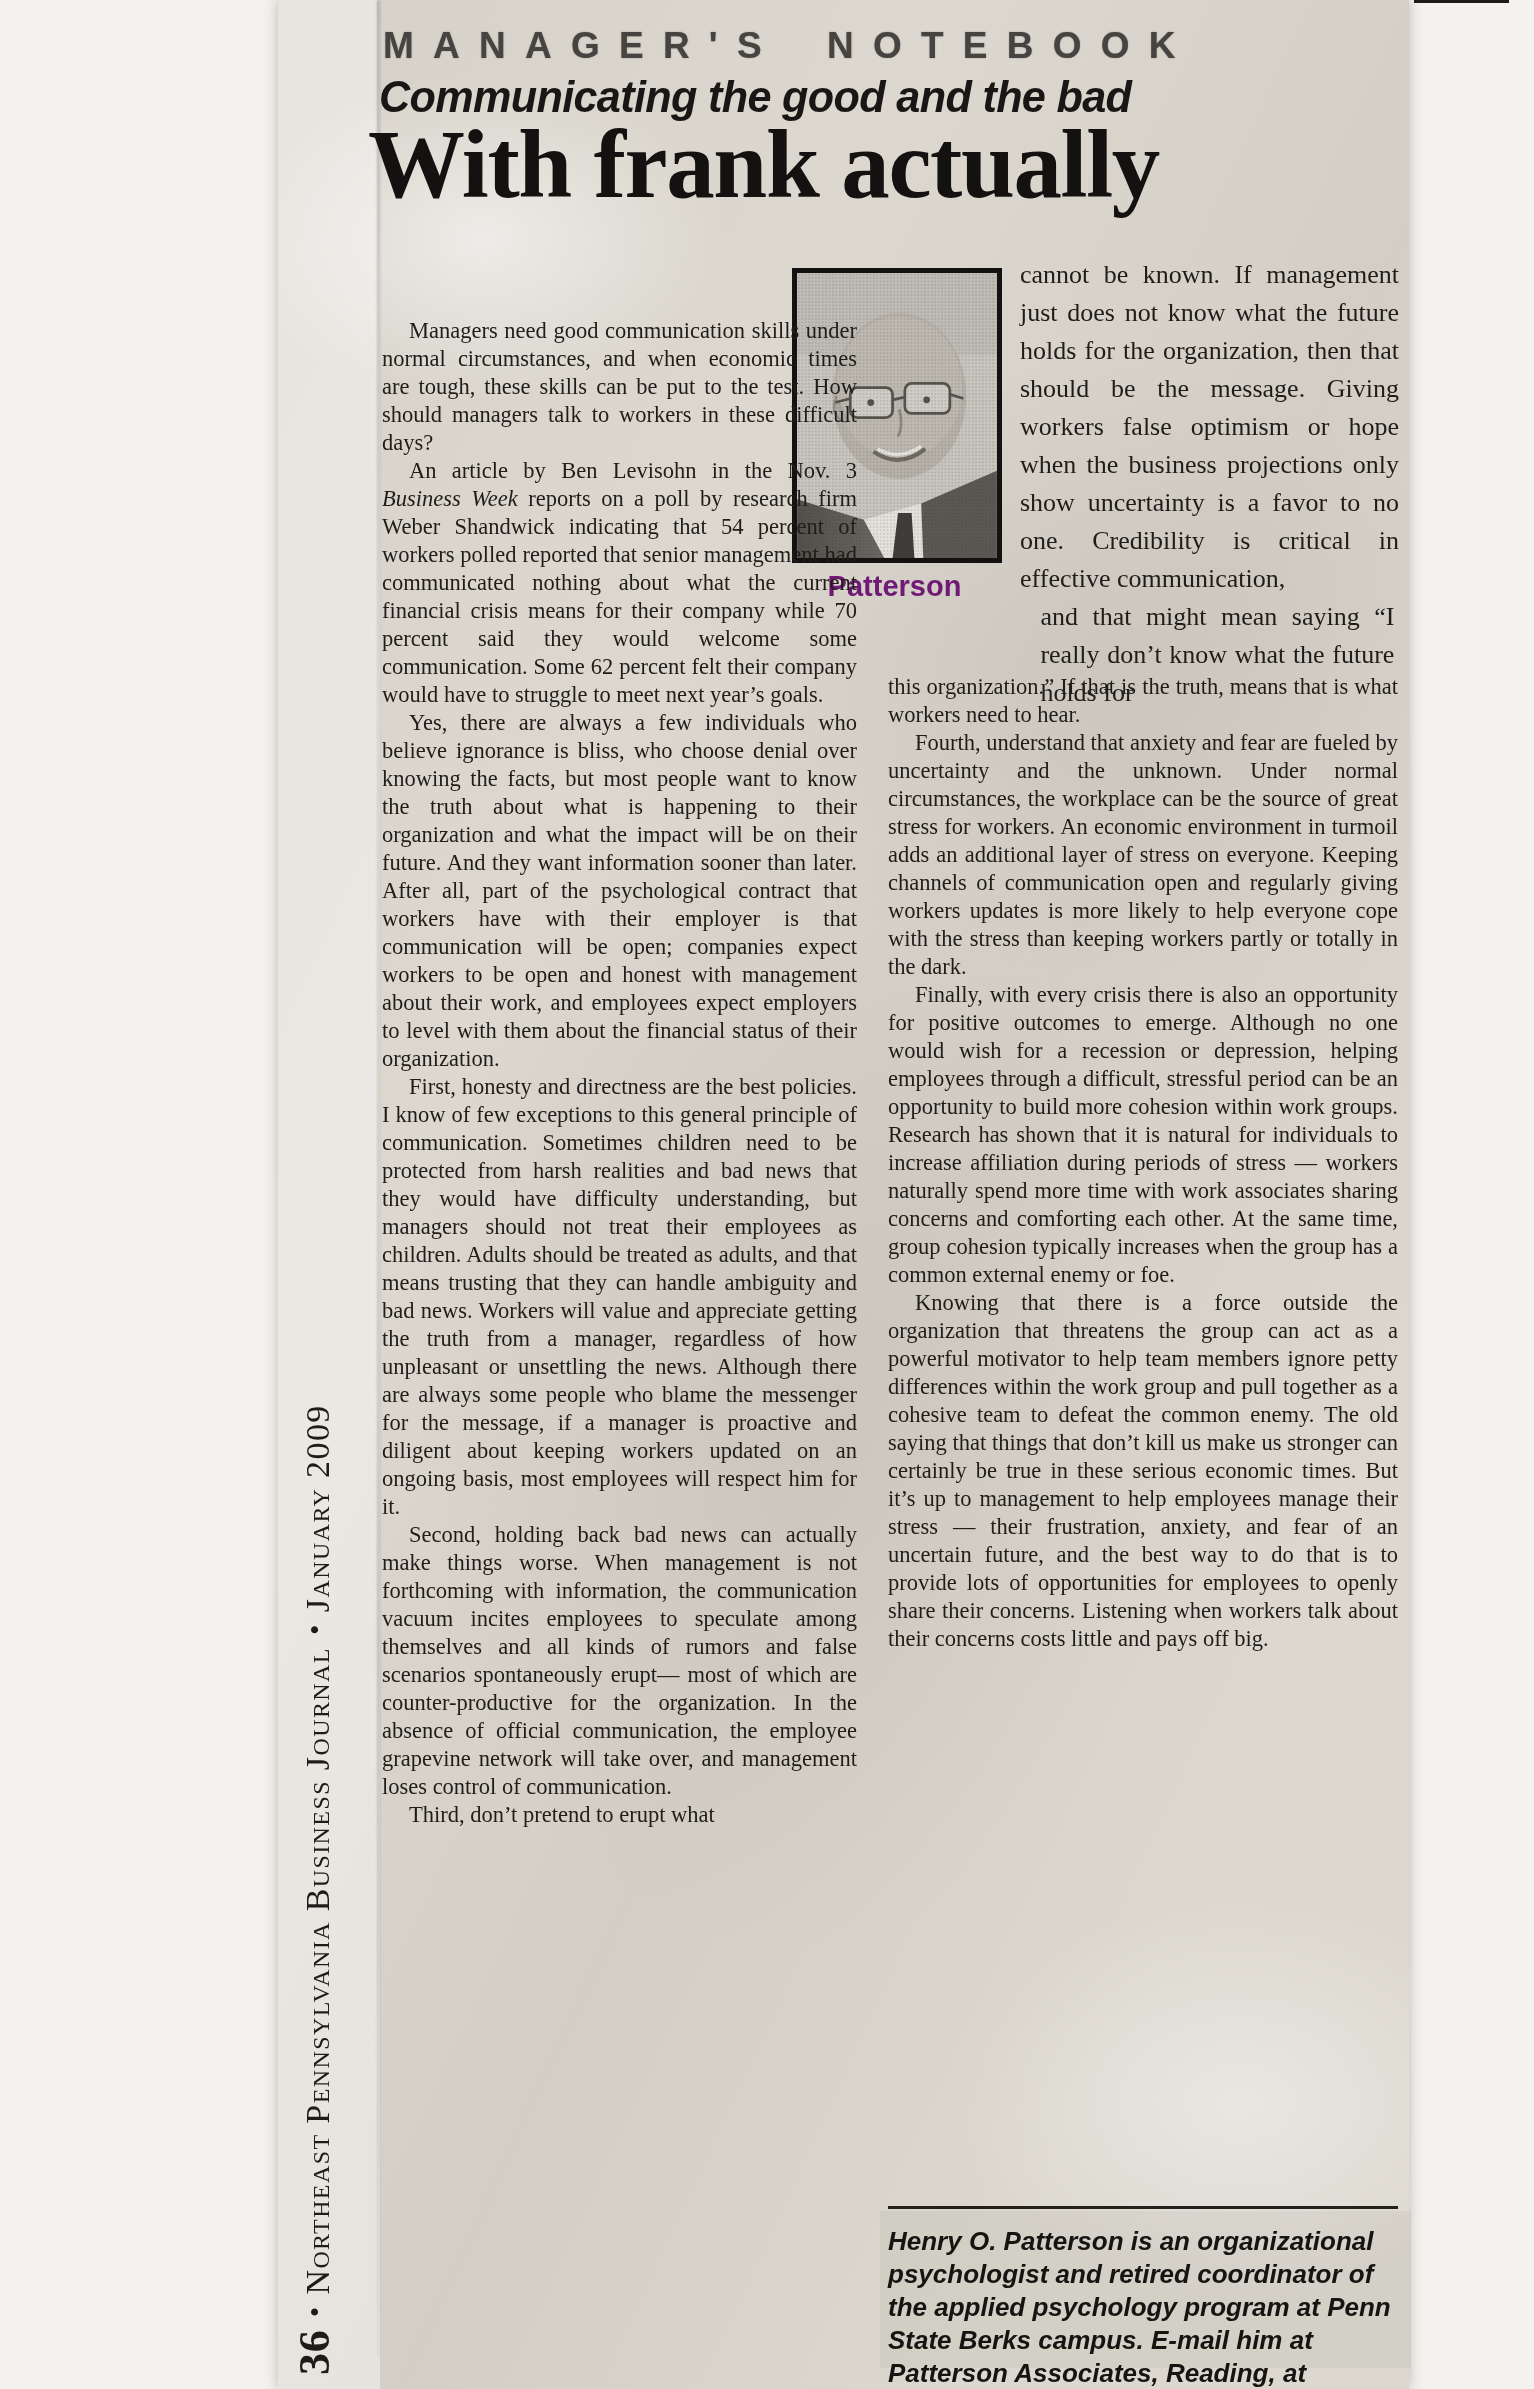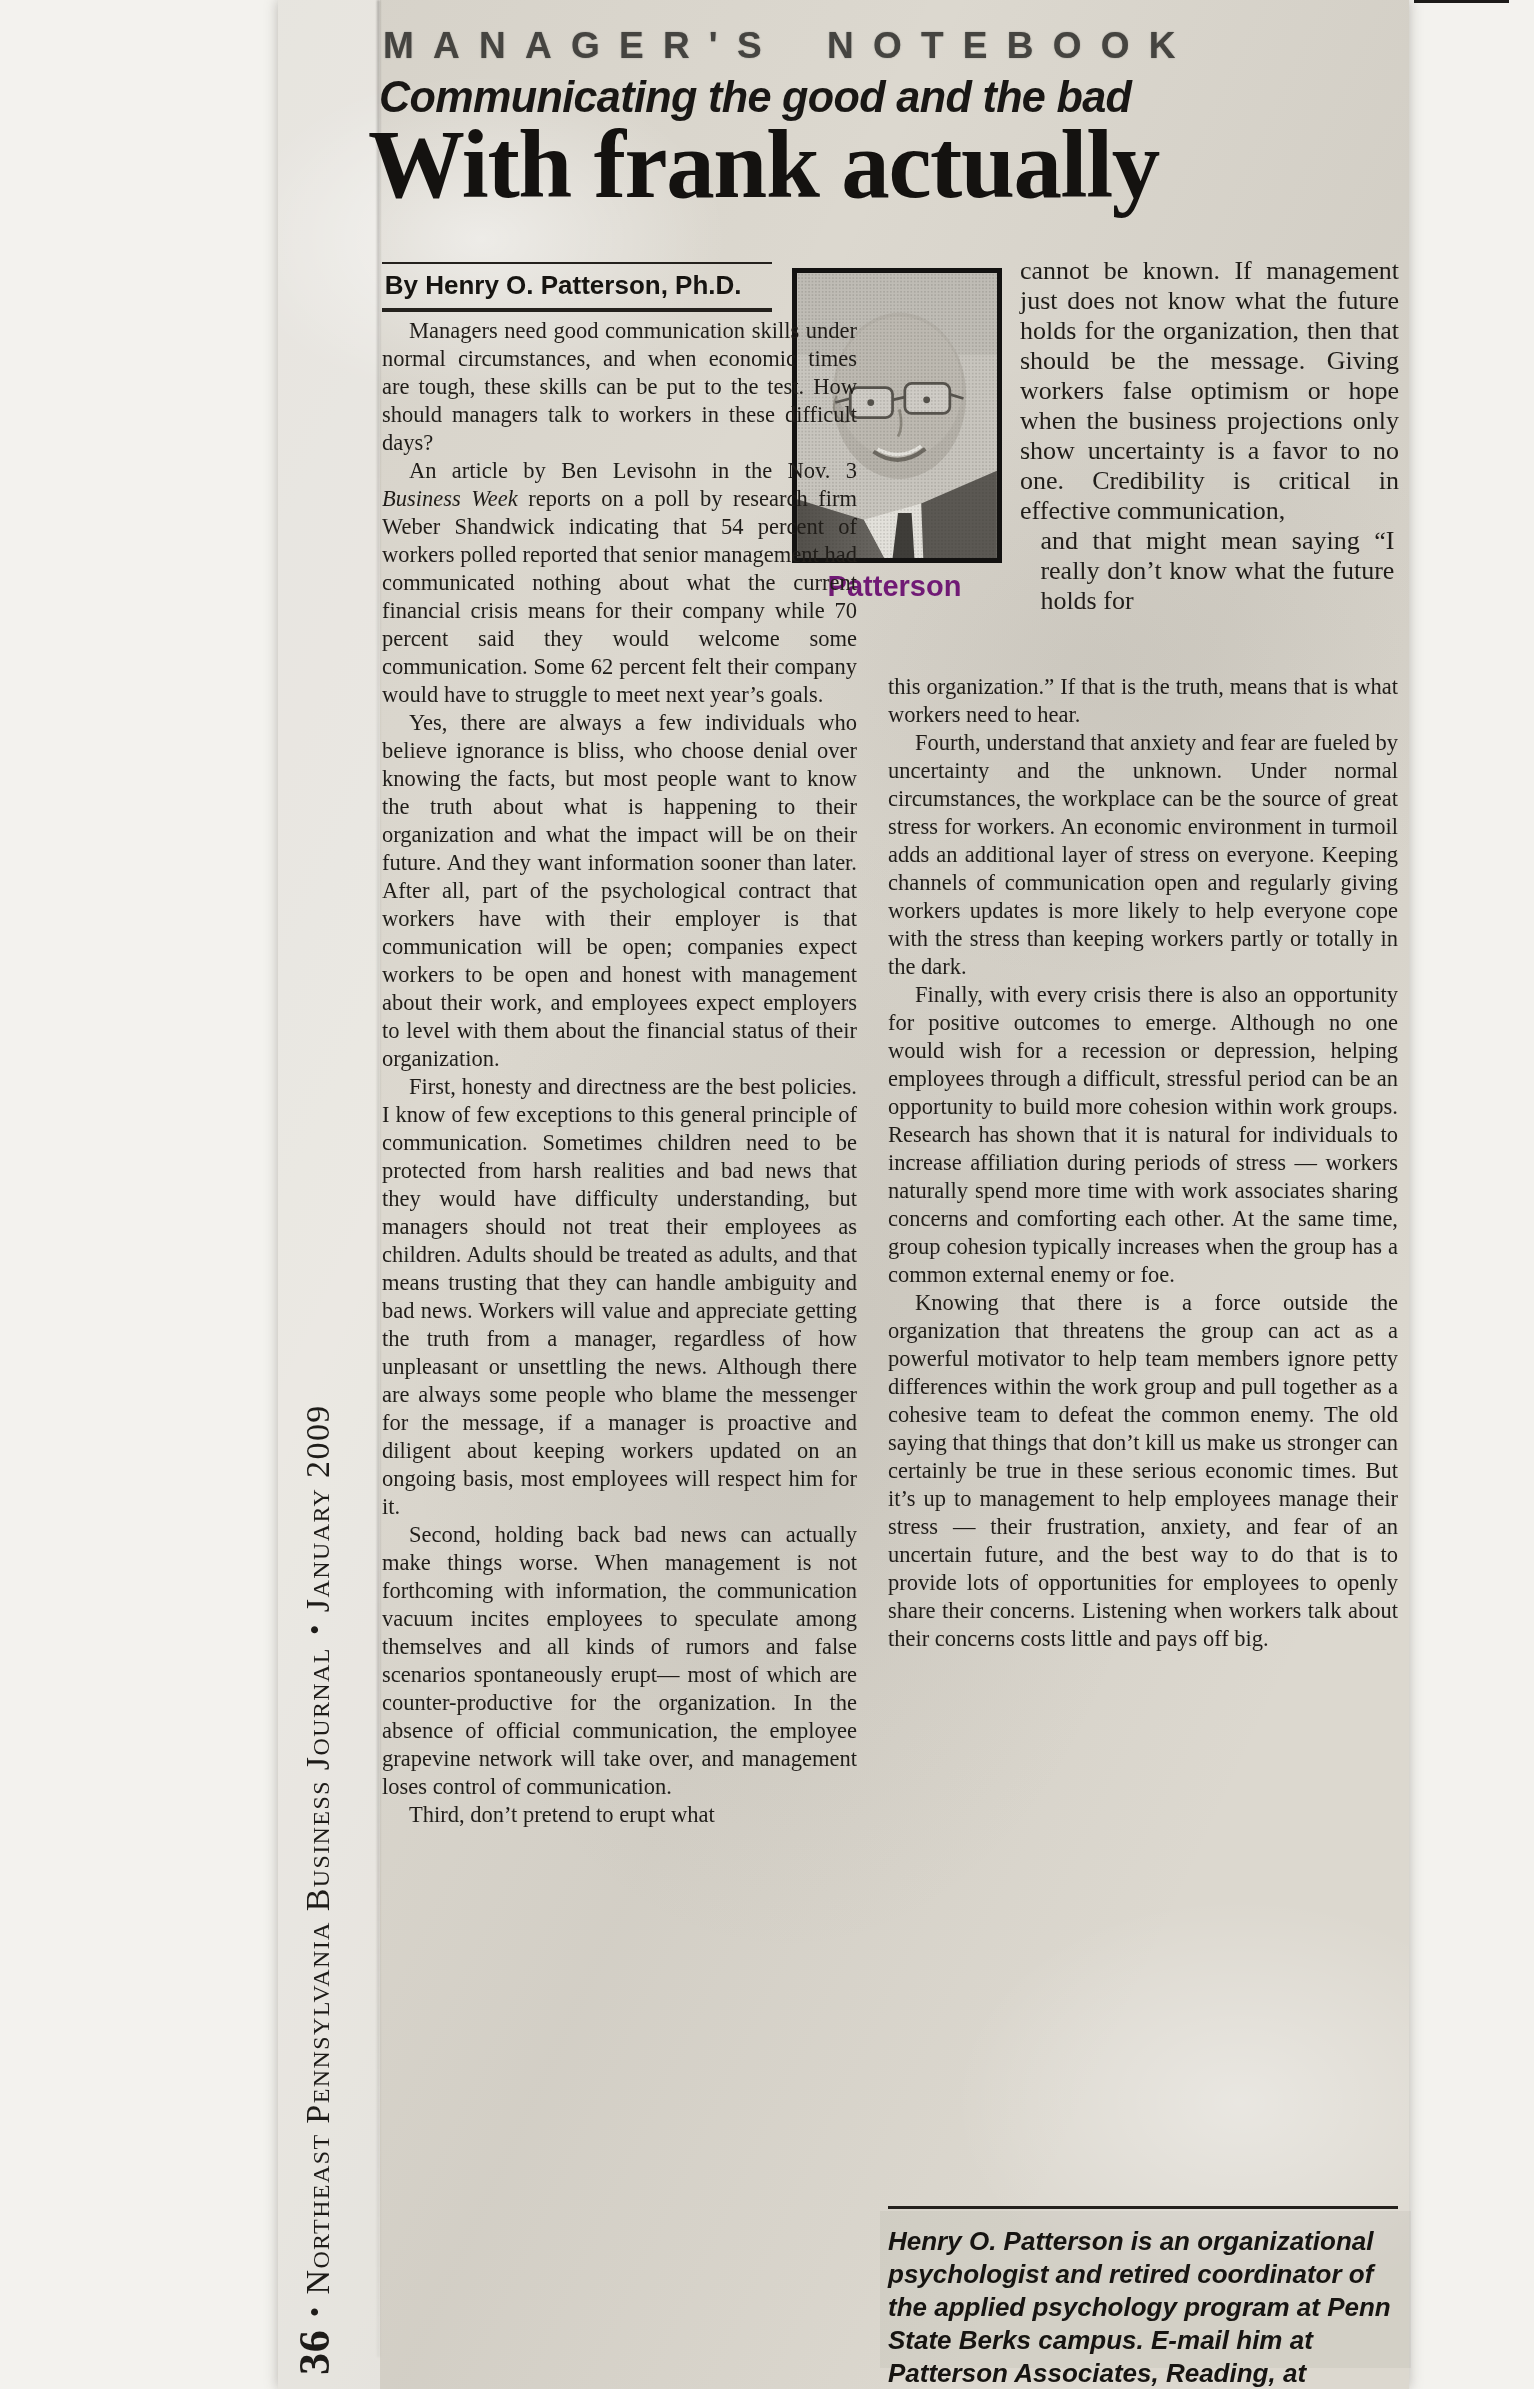--- a/index.html
+++ b/index.html
@@ -41,21 +41,21 @@
   .byline{position:absolute;left:382px;top:262px;width:387px;
     border-top:2.7px solid #24211d;border-bottom:4.8px solid #24211d;
     padding:6.1px 0 6.8px 2.7px;
     font-family:"Liberation Sans",sans-serif;font-weight:bold;font-size:26px;color:#161411;}
 
   
   .col{position:absolute;font-size:22.5px;line-height:28px;text-align:justify;color:#201d19;}
   .col p{margin:0;text-indent:1.2em;}
   .col p.cont{text-indent:0;}
   .col-left{left:382px;top:317px;width:475px;}
-  .col-narrow{left:1020px;top:256px;width:379px;font-size:26px;line-height:30px;}
+  .col-narrow{left:1020px;top:256px;width:379px;font-size:26px;line-height:38px;}
   .col-narrow p{text-indent:0;margin:0;text-align:justify;}
   .col-narrow .indented{margin-left:20.4px;width:354px;}
   .col-right{left:888px;top:673px;width:510px;}
 
   .endmark{display:inline-block;margin-left:26px;font-size:23px;line-height:23px;
     color:#26231f;vertical-align:-1.4px;}
 
   
   .photo{position:absolute;left:792px;top:268px;width:200px;height:285px;
     border:5.5px solid #131211;box-sizing:content-box;background:#c9c6bf;}
@@ -86,21 +86,20 @@
   <div class="clipping"></div>
   <div class="clip-left-margin"></div>
   <div class="crease"></div>
   <div class="artifact-topright-line"></div>
   <div class="bio-shade"></div>
 
   <div class="kicker">MANAGER'S NOTEBOOK</div>
   <div class="subhead">Communicating the good and the bad</div>
   <h1 class="headline">With frank actually</h1>
 
-  <div class="byline">By Henry O. Patterson, Ph.D.</div>
 
   <figure class="photo" style="margin:0;">
     <svg viewBox="0 0 293 418">
       <defs>
         <pattern id="dots" width="5" height="5" patternUnits="userSpaceOnUse">
           <circle cx="2.5" cy="2.5" r="1.15" fill="#2a2824" opacity="0.20"></circle>
         </pattern>
         <linearGradient id="suitL" x1="0" y1="0" x2="1" y2="0">
           <stop offset="0" stop-color="#53504b"></stop>
             <stop offset="1" stop-color="#6a6762"></stop>

